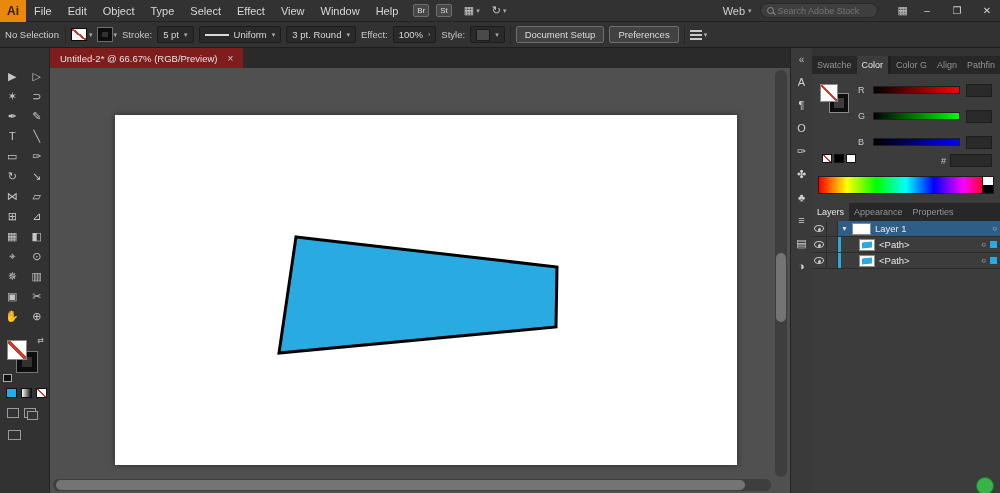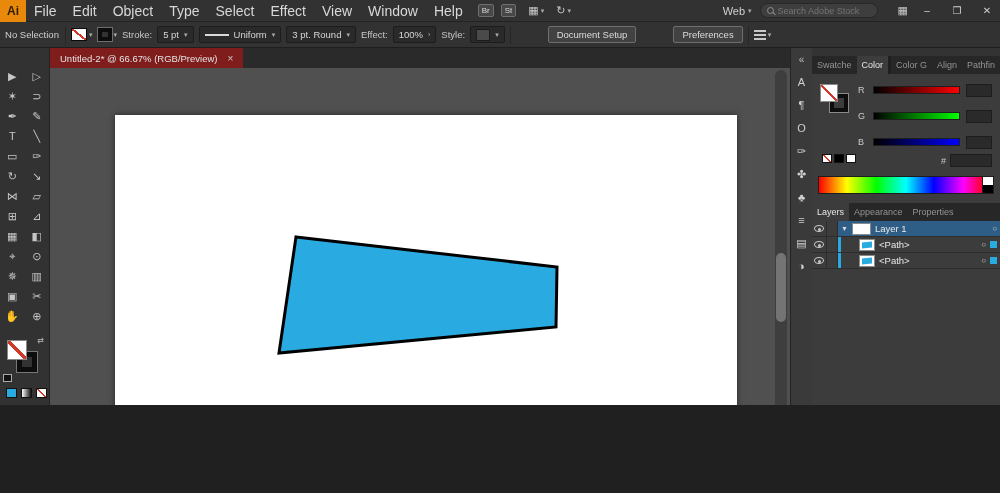--- a/index.html
+++ b/index.html
@@ -1,23 +1,23 @@
 <!DOCTYPE html>
 <html><head>
 <meta charset="utf-8">
 <style>
   * { box-sizing: border-box; margin: 0; padding: 0; }
   body { background:#202020; font-family:"Liberation Sans", sans-serif; }
-  .app { position:relative; width:1000px; height:405px; background:#323232; overflow:hidden; color:#cfcfcf; }
+  .app { position:relative; width:1000px; height:493px; background:#323232; overflow:hidden; color:#cfcfcf; }
 
   
   .menubar { position:absolute; left:0; top:0; width:100%; height:22px; background:#323232; border-bottom:1px solid #232323; display:flex; align-items:center; z-index:9; }
   .ai-logo { width:26px; height:22px; background:#e8890c; color:#311c00; font-weight:bold; font-size:12px; display:flex; align-items:center; justify-content:center; }
   .menus { display:flex; align-items:center; }
-  .menu-item { font-size:14px; color:#d8d8d8; padding:0 8px; cursor:default; }
+  .menu-item { font-size:11px; color:#d8d8d8; padding:0 8px; cursor:default; }
   .mini-btn { font-size:8px; border:1px solid #6f6f6f; background:#474747; color:#ddd; padding:1px 3px; margin-left:7px; border-radius:2px; }
   .mb-icon { font-size:11px; color:#c9c9c9; margin-left:12px; display:flex; align-items:center; gap:2px; }
   .dd { font-size:7px; color:#aaa; }
   .right-cluster { margin-left:auto; display:flex; align-items:center; gap:8px; padding-right:2px; }
   .workspace { font-size:11px; color:#d0d0d0; display:flex; align-items:center; gap:3px; }
   .searchbox { display:flex; align-items:center; gap:4px; background:#3e3e3e; border:1px solid #272727; border-radius:8px; height:15px; width:118px; padding:0 6px; }
   .searchbox input { background:transparent; border:none; outline:none; color:#9a9a9a; font-size:9px; width:90px; font-family:"Liberation Sans", sans-serif; }
   .mag { width:7px; height:7px; border:1px solid #8f8f8f; border-radius:50%; position:relative; flex:none; }
   .mag::after { content:""; position:absolute; width:4px; height:1px; background:#8f8f8f; transform:rotate(45deg); right:-3px; bottom:-1px; }
   .win-btn { width:22px; text-align:center; font-size:10px; color:#cfcfcf; }
@@ -27,21 +27,21 @@
   .status-label { width:56px; text-align:center; font-size:9.5px; color:#cfcfcf; flex:none; }
   .cb-sep { width:1px; height:18px; background:#262626; flex:none; }
   .cb-label { color:#c8c8c8; font-size:9.5px; flex:none; }
   .swatch-wrap { display:flex; align-items:center; gap:2px; flex:none; }
   .swatch-none { width:16px; height:13px; background:#fff; border:1px solid #0a0a0a; position:relative; display:inline-block; }
   .swatch-none::after, .ms.none::after, .fs-fill::after, .fsm-f::after { content:""; position:absolute; left:0; top:0; right:0; bottom:0; background:linear-gradient(to top right, transparent 44%, #d03a2b 44%, #d03a2b 56%, transparent 56%); }
   .stroke-box { width:14px; height:13px; border:4px solid #0d0d0d; background:transparent; box-shadow:0 0 0 1px #6d6d6d; display:inline-block; }
   .field { display:flex; align-items:center; background:#2a2a2a; border:1px solid #1c1c1c; height:17px; padding:0 5px; gap:5px; border-radius:2px; color:#d6d6d6; font-size:9.5px; flex:none; }
   .line-sample { display:inline-block; width:24px; height:2px; background:#d8d8d8; }
   .style-swatch { width:14px; height:12px; background:#4a4a4a; border:1px solid #1c1c1c; display:inline-block; }
-  .btn { background:#424242; border:1px solid #6e6e6e; border-radius:2px; height:17px; display:flex; align-items:center; padding:0 8px; color:#dcdcdc; font-size:9.5px; font-family:"Liberation Sans", sans-serif; flex:none;margin-left:32px; }
+  .btn { background:#424242; border:1px solid #6e6e6e; border-radius:2px; height:17px; display:flex; align-items:center; padding:0 8px; color:#dcdcdc; font-size:9.5px; font-family:"Liberation Sans", sans-serif; flex:none; }
   .align-glyph { display:inline-block; width:12px; height:10px; background:linear-gradient(#c9c9c9 0 2px, transparent 2px 4px, #c9c9c9 4px 6px, transparent 6px 8px, #c9c9c9 8px 10px); }
 
   
   .toolbar { position:absolute; left:0; top:48px; width:50px; bottom:0; background:#323232; border-right:1px solid #232323; z-index:7; }
   .tools-grid { display:grid; grid-template-columns:1fr 1fr; padding-top:18px; }
   .tool { height:20px; display:flex; align-items:center; justify-content:center; }
   .tool-glyph { font-size:11px; color:#c6c6c6; }
   .fs-block { position:relative; height:46px; margin-top:10px; }
   .fs-stroke { position:absolute; left:17px; top:16px; width:20px; height:20px; border:5px solid #0d0d0d; background:#323232; box-shadow:0 0 0 1px #777; }
   .fs-fill { position:absolute; left:7px; top:4px; width:20px; height:20px; background:#fff; border:1px solid #888; }

